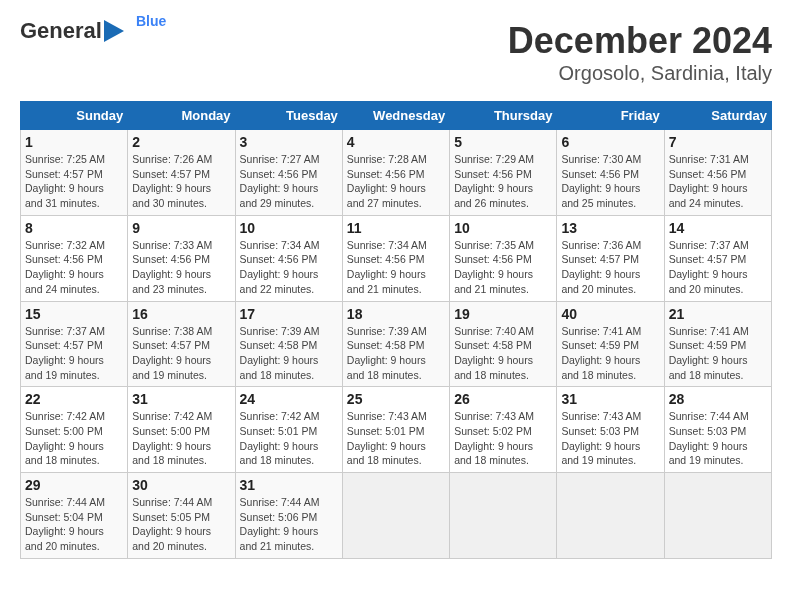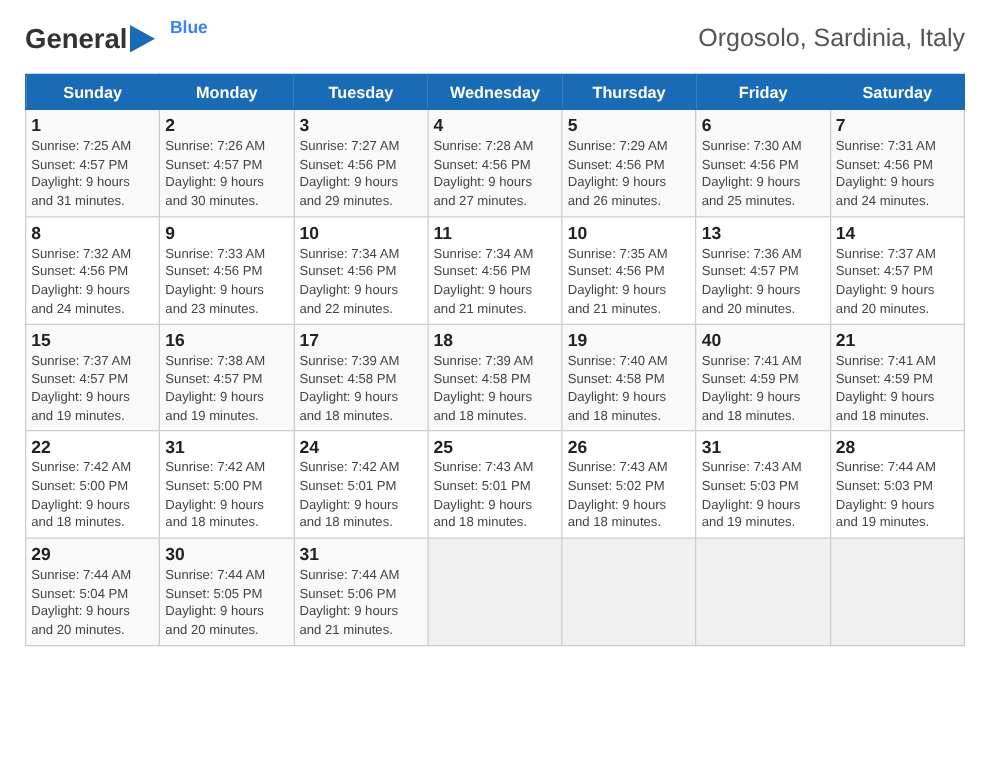--- a/index.html
+++ b/index.html
@@ -38,21 +38,21 @@
     }
     table {
       width: 100%;
       border-collapse: collapse;
       font-size: 11px;
     }
     thead tr th {
       background-color: #1a6bb5;
       color: #fff;
       padding: 6px 4px;
-      text-align: center;
+      text-align: right;
       font-size: 13px;
       font-weight: bold;
       border: 1px solid #1a6bb5;
     }
     tbody tr td {
       border: 1px solid #ccc;
       vertical-align: top;
       padding: 4px;
       width: calc(100% / 7);
       min-height: 80px;
@@ -81,20 +81,21 @@
   <div class="logo">
     <div style="display:flex; align-items:center;">
       <span class="logo-text" style="color:#333; font-size:22px; font-weight:bold;">General</span>
       <svg width="30" height="22" viewBox="0 0 30 22" style="margin-left:2px;">
         <polygon points="0,0 20,11 0,22" fill="#1a6bb5"></polygon>
       </svg>
     </div>
     <span class="logo-text" style="color:#3b82f6; font-size:14px; font-weight:bold; margin-top:-6px; padding-left:2px;">Blue</span>
   </div>
   <div class="title-area">
+    <div class="month-title">December 2024</div>
     <div class="subtitle">Orgosolo, Sardinia, Italy</div>
   </div>
 </div>
 
 <table>
   <thead>
     <tr id="weekday-header">
         <th>Sunday</th>
         <th>Monday</th>
         <th>Tuesday</th>

